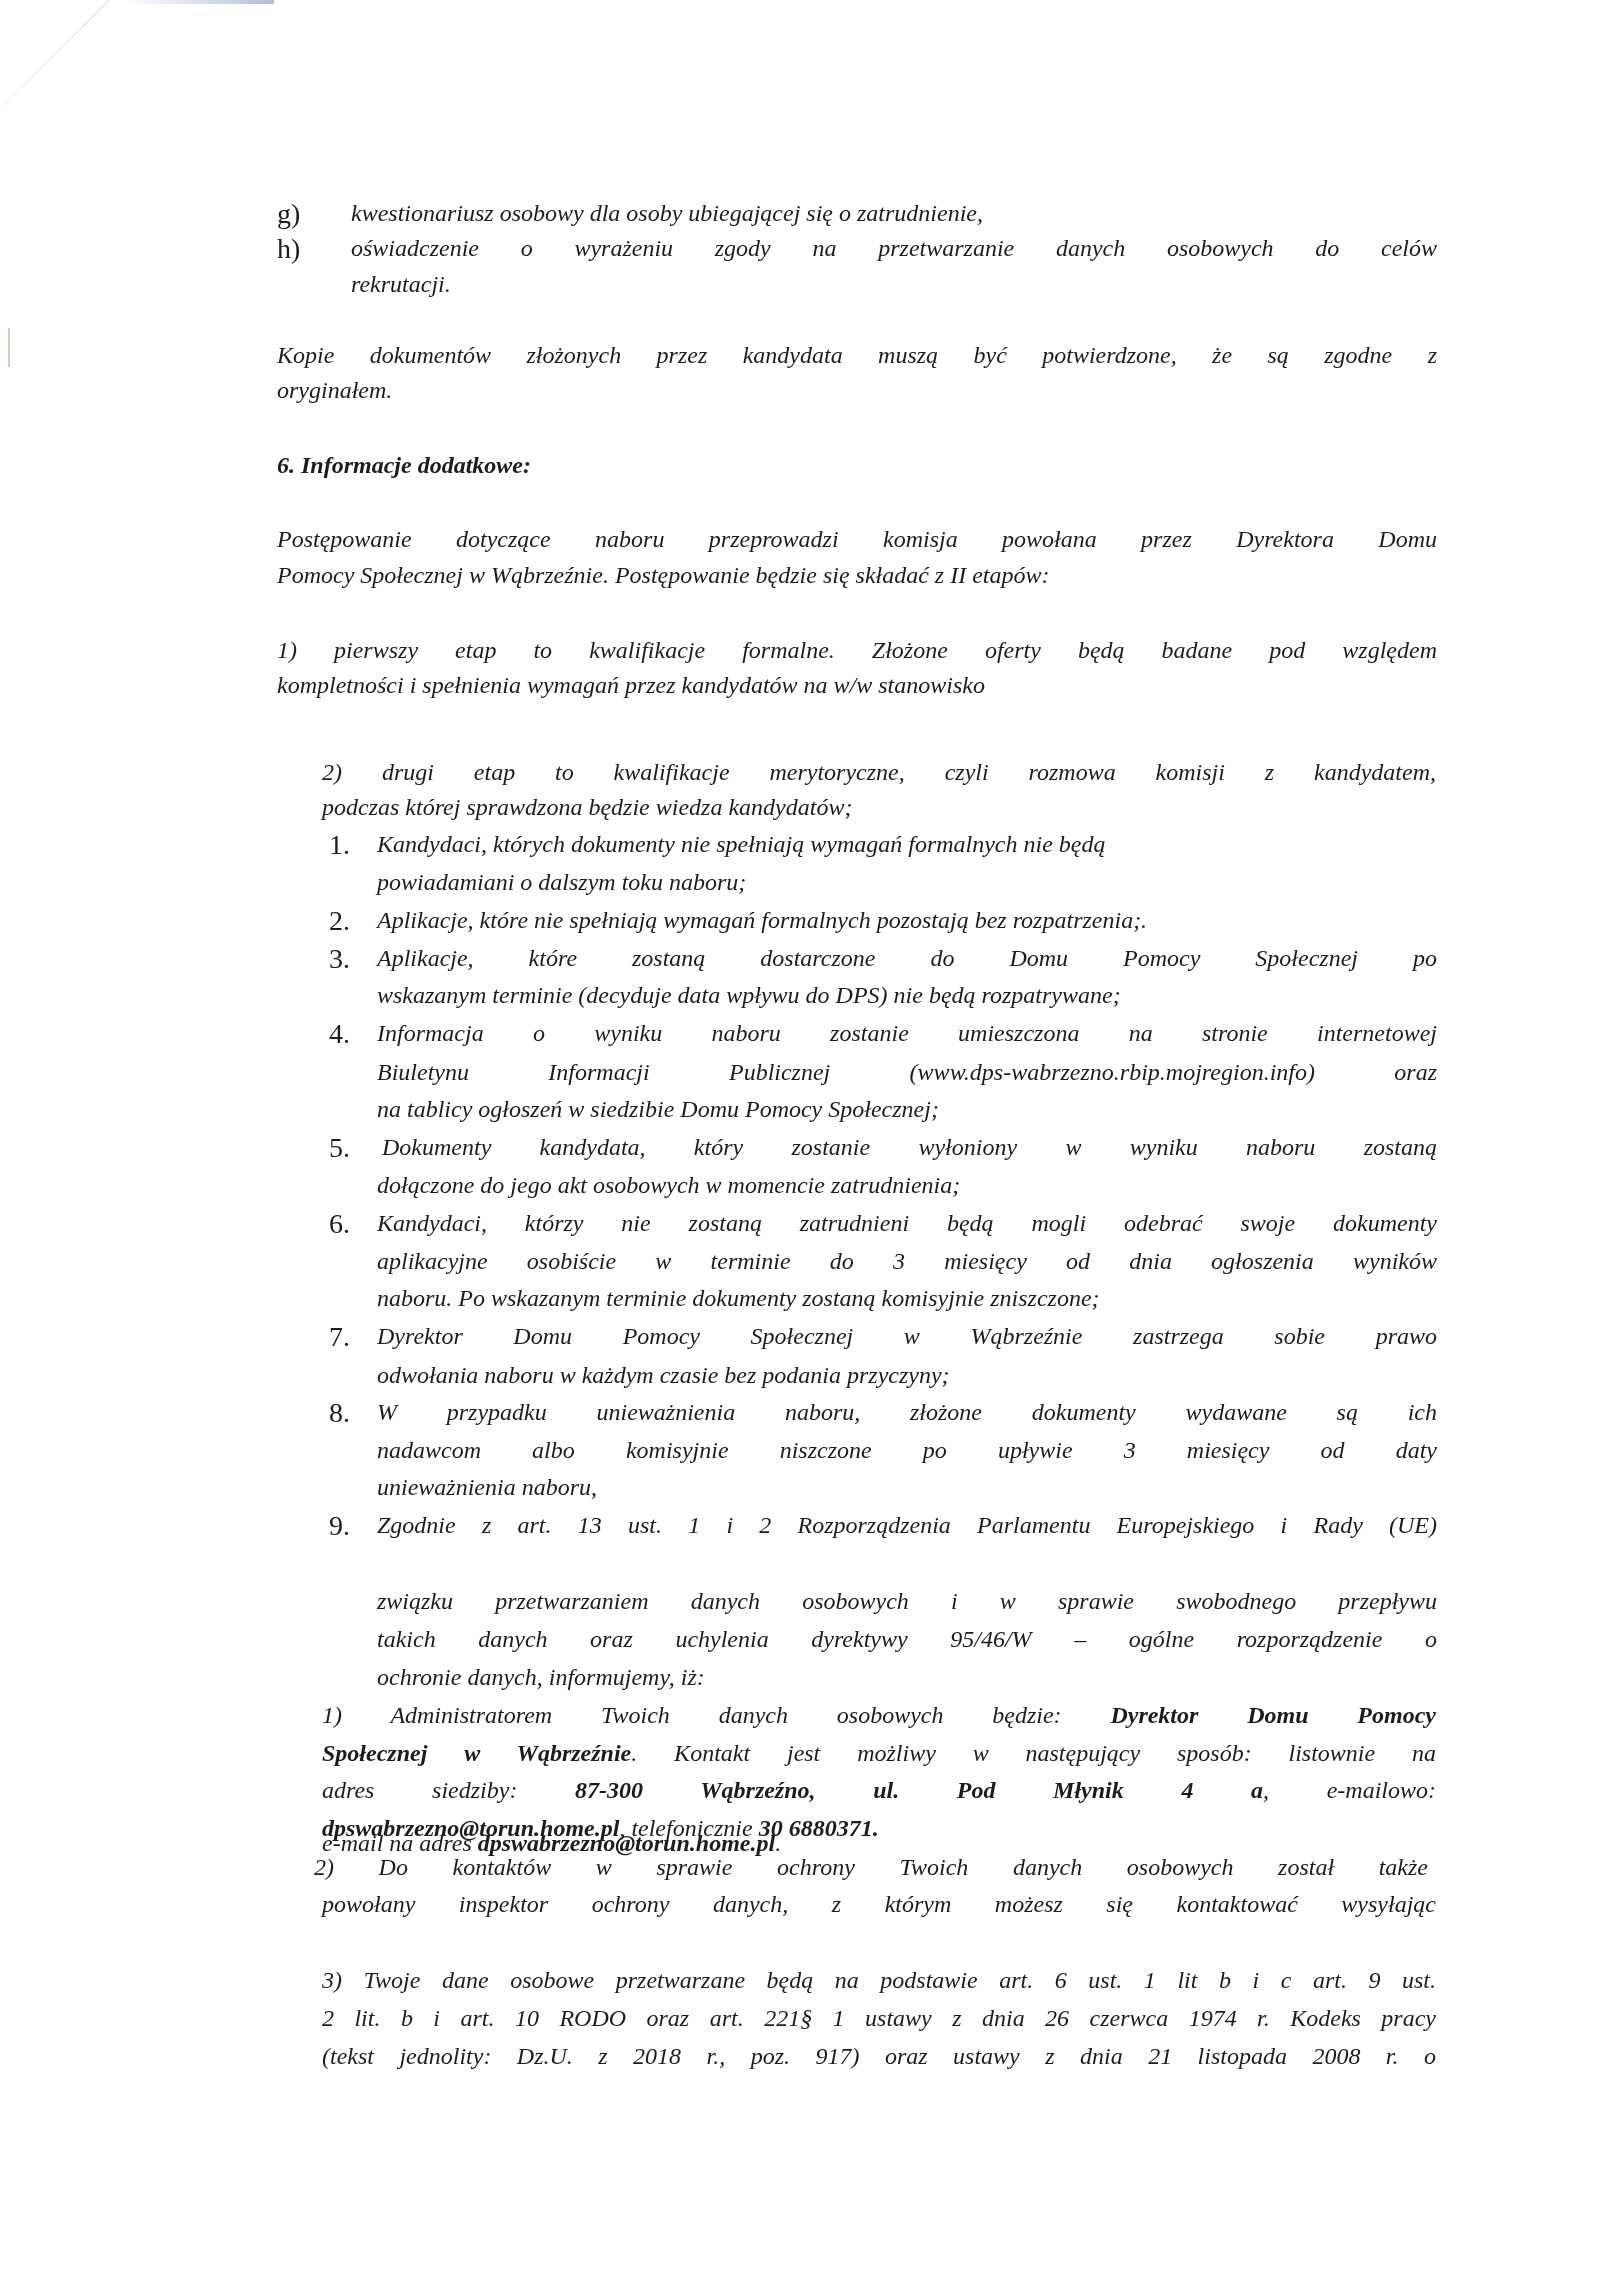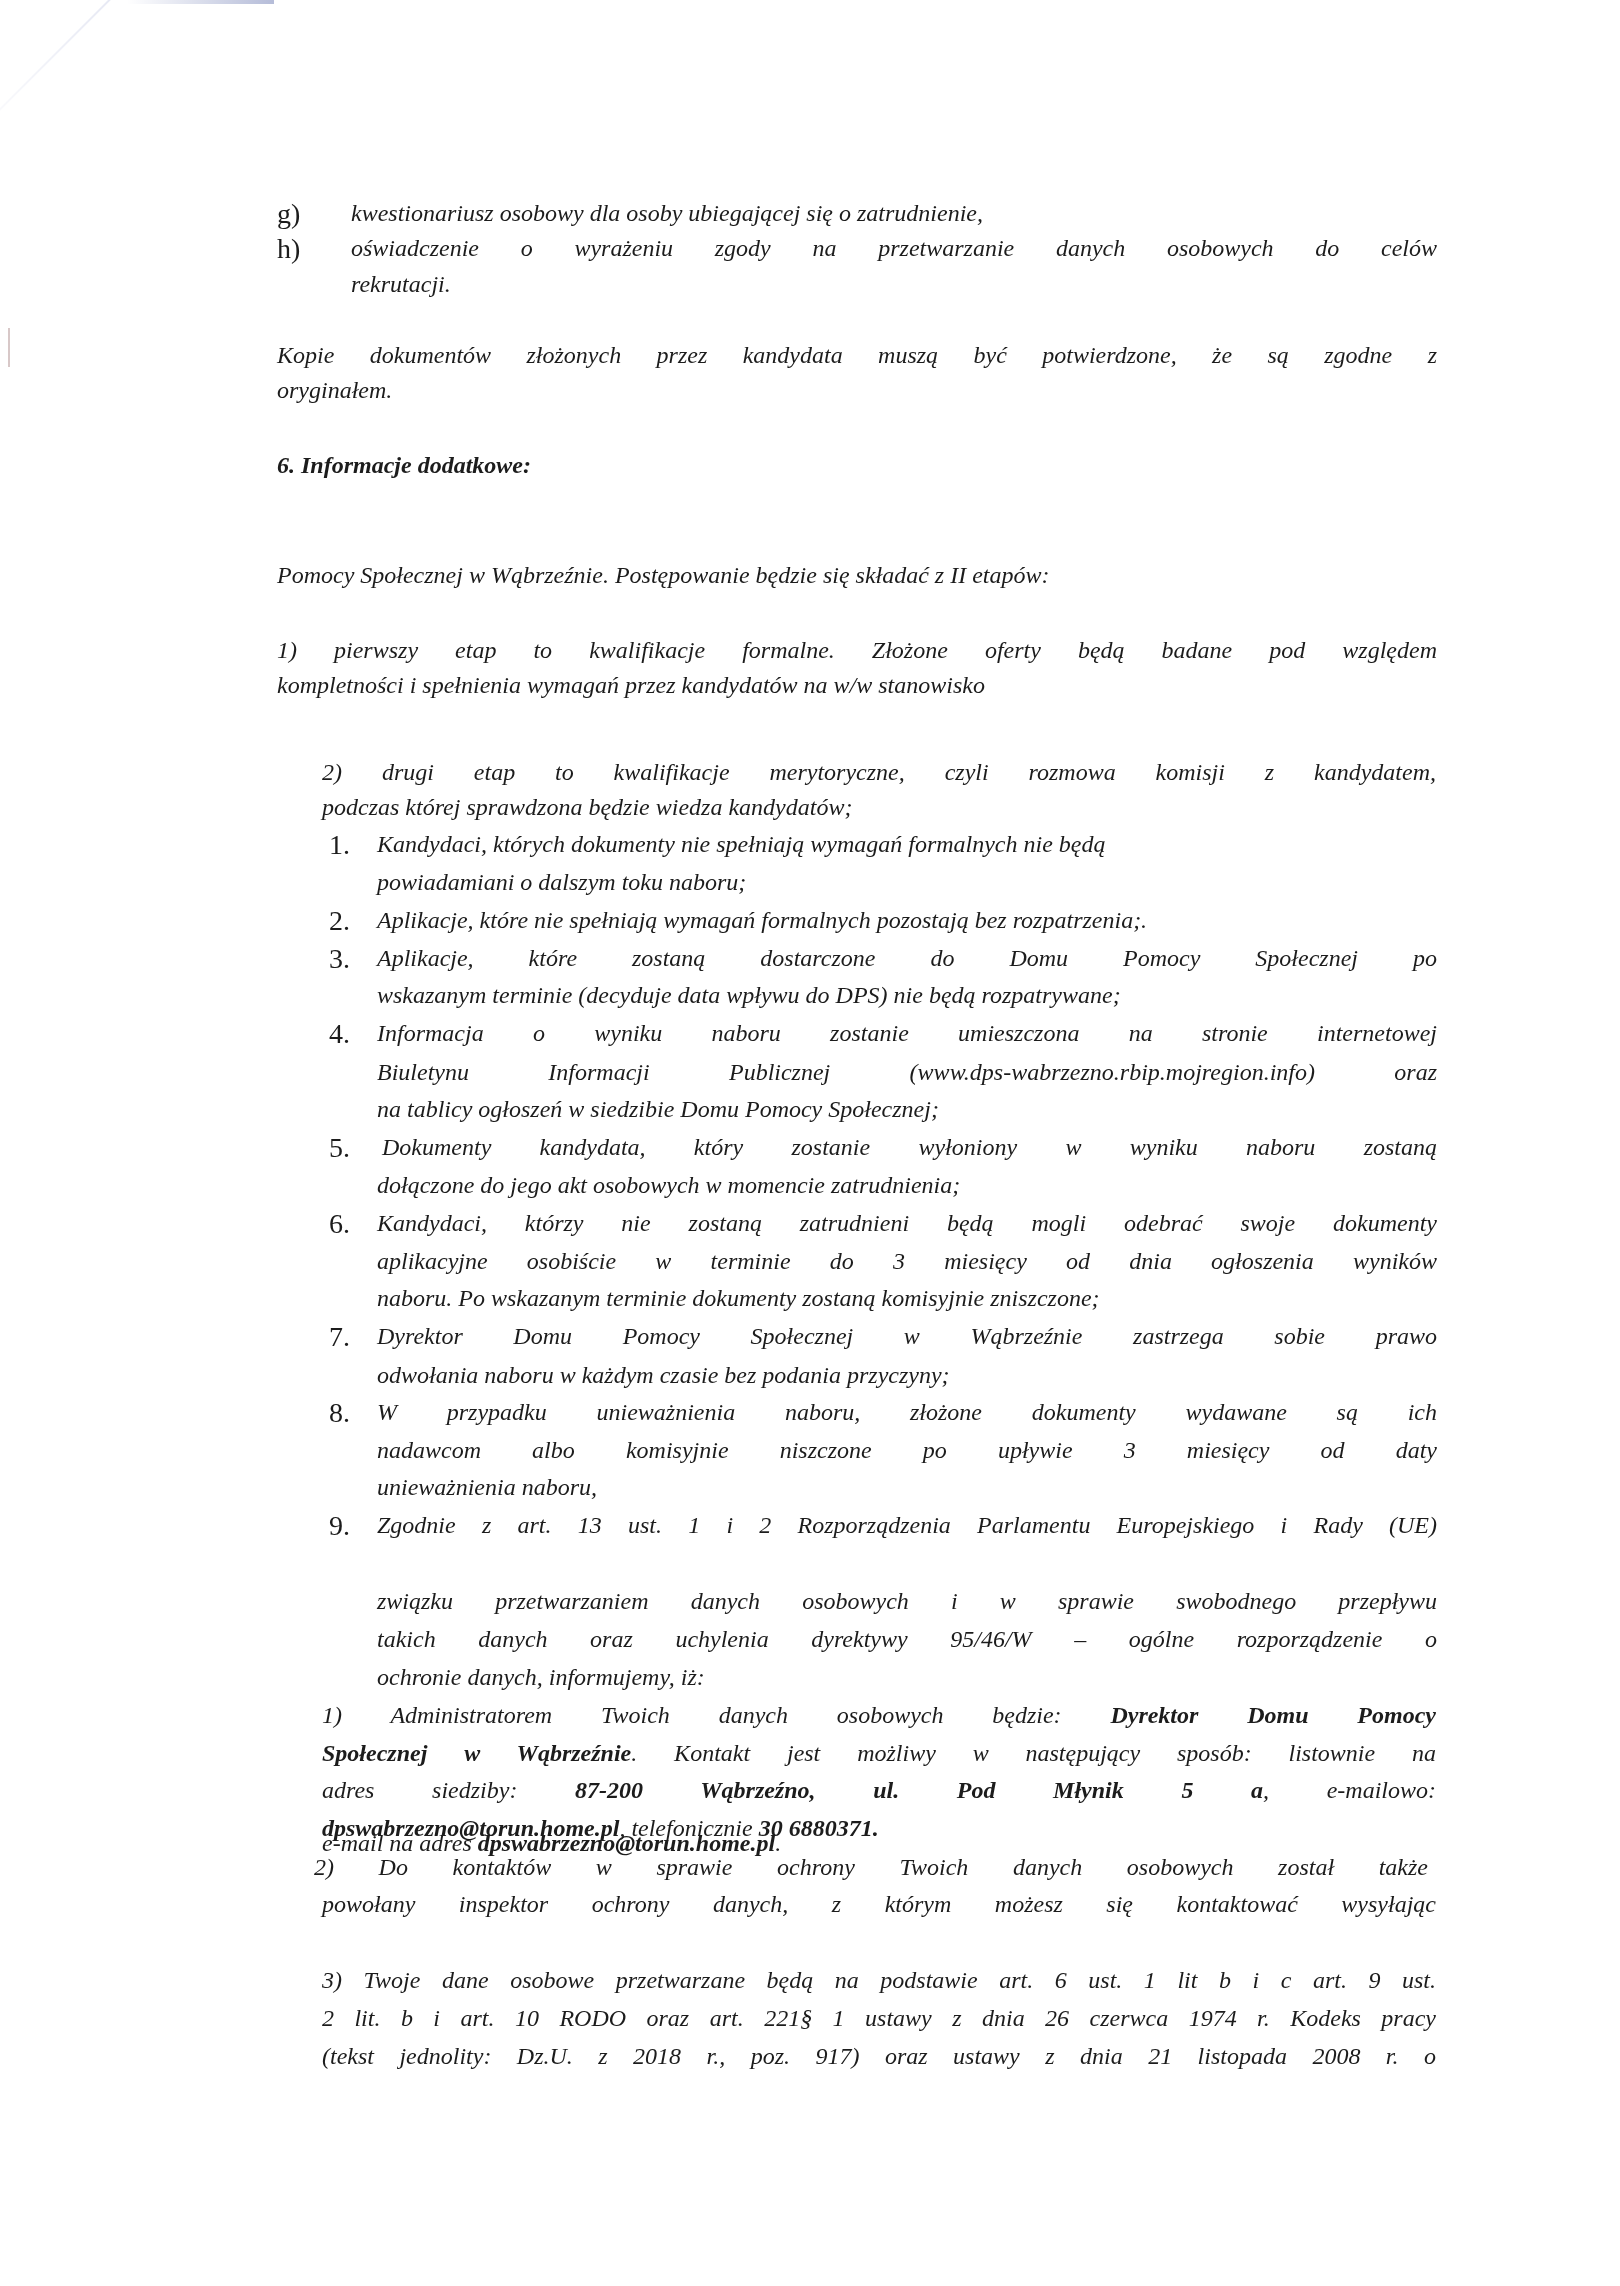--- a/index.html
+++ b/index.html
@@ -38,20 +38,21 @@
   <div class="line" style="left:351px; top:196px;">kwestionariusz osobowy dla osoby ubiegającej się o zatrudnienie,</div>
   <span class="lbl" style="left:277px; top:231px;">h)</span>
   <div class="line just" style="left:351px; top:231px; width:1086px;">oświadczenie o wyrażeniu zgody na przetwarzanie danych osobowych do celów</div>
   <div class="line" style="left:351px; top:267px;">rekrutacji.</div>
 
   <div class="line just" style="left:277px; top:338px; width:1160px;">Kopie dokumentów złożonych przez kandydata muszą być potwierdzone, że są zgodne z</div>
   <div class="line" style="left:277px; top:373px;">oryginałem.</div>
 
   <div class="line heading" style="left:277px; top:448px;">6. Informacje dodatkowe:</div>
 
+  <div class="line just" style="left:277px; top:522px; width:1160px;">Postępowanie dotyczące naboru przeprowadzi komisja powołana przez Dyrektora Domu</div>
   <div class="line" style="left:277px; top:558px;">Pomocy Społecznej w Wąbrzeźnie. Postępowanie będzie się składać z II etapów:</div>
 
   <div class="line just" style="left:277px; top:633px; width:1160px;">1) pierwszy etap to kwalifikacje formalne. Złożone oferty będą badane pod względem</div>
   <div class="line" style="left:277px; top:668px;">kompletności i spełnienia wymagań przez kandydatów na w/w stanowisko</div>
 
   <div class="line just" style="left:322px; top:755px; width:1114px;">2) drugi etap to kwalifikacje merytoryczne, czyli rozmowa komisji z kandydatem,</div>
   <div class="line" style="left:322px; top:790px;">podczas której sprawdzona będzie wiedza kandydatów;</div>
 
   <span class="lbl" style="left:329px; top:827px;">1.</span>
   <div class="line" style="left:377px; top:827px;">Kandydaci, których dokumenty nie spełniają wymagań formalnych nie będą</div>
@@ -93,21 +94,21 @@
   <div class="line just" style="left:377px; top:1622px; width:1060px;">takich danych oraz uchylenia dyrektywy 95/46/W – ogólne rozporządzenie o</div>
   <div class="line" style="left:377px; top:1660px;">ochronie danych, informujemy, iż:</div>
 
   <div class="line just" style="left:322px; top:1698px; width:1114px;">
     <span>1) Administratorem Twoich danych osobowych będzie: </span><span class="b">Dyrektor Domu Pomocy</span>
   </div>
   <div class="line just" style="left:322px; top:1736px; width:1114px;">
     <span class="b">Społecznej w Wąbrzeźnie</span><span>. Kontakt jest możliwy w następujący sposób: listownie na</span>
   </div>
   <div class="line just" style="left:322px; top:1773px; width:1114px;">
-    <span>adres siedziby: </span><span class="b">87-200 Wąbrzeźno, ul. Pod Młynik 5 a</span><span>, e-mailowo:</span>
+    <span>adres siedziby: </span><span class="b">87-300 Wąbrzeźno, ul. Pod Młynik 4 a</span><span>, e-mailowo:</span>
   </div>
   <div class="line" style="left:322px; top:1811px;">
     <span class="b">dpswabrzezno@torun.home.pl</span><span>, telefonicznie </span><span class="b">30 6880371.</span>
   </div>
 
   <div class="line just" style="left:314px; top:1850px; width:1114px;">2) Do kontaktów w sprawie ochrony Twoich danych osobowych został także</div>
   <div class="line just" style="left:322px; top:1887px; width:1114px;">powołany inspektor ochrony danych, z którym możesz się kontaktować wysyłając</div>
   <div class="line" style="left:322px; top:1826px;">
     <span>e-mail na adres </span><span class="b">dpswabrzezno@torun.home.pl</span><span>.</span>
   </div>

